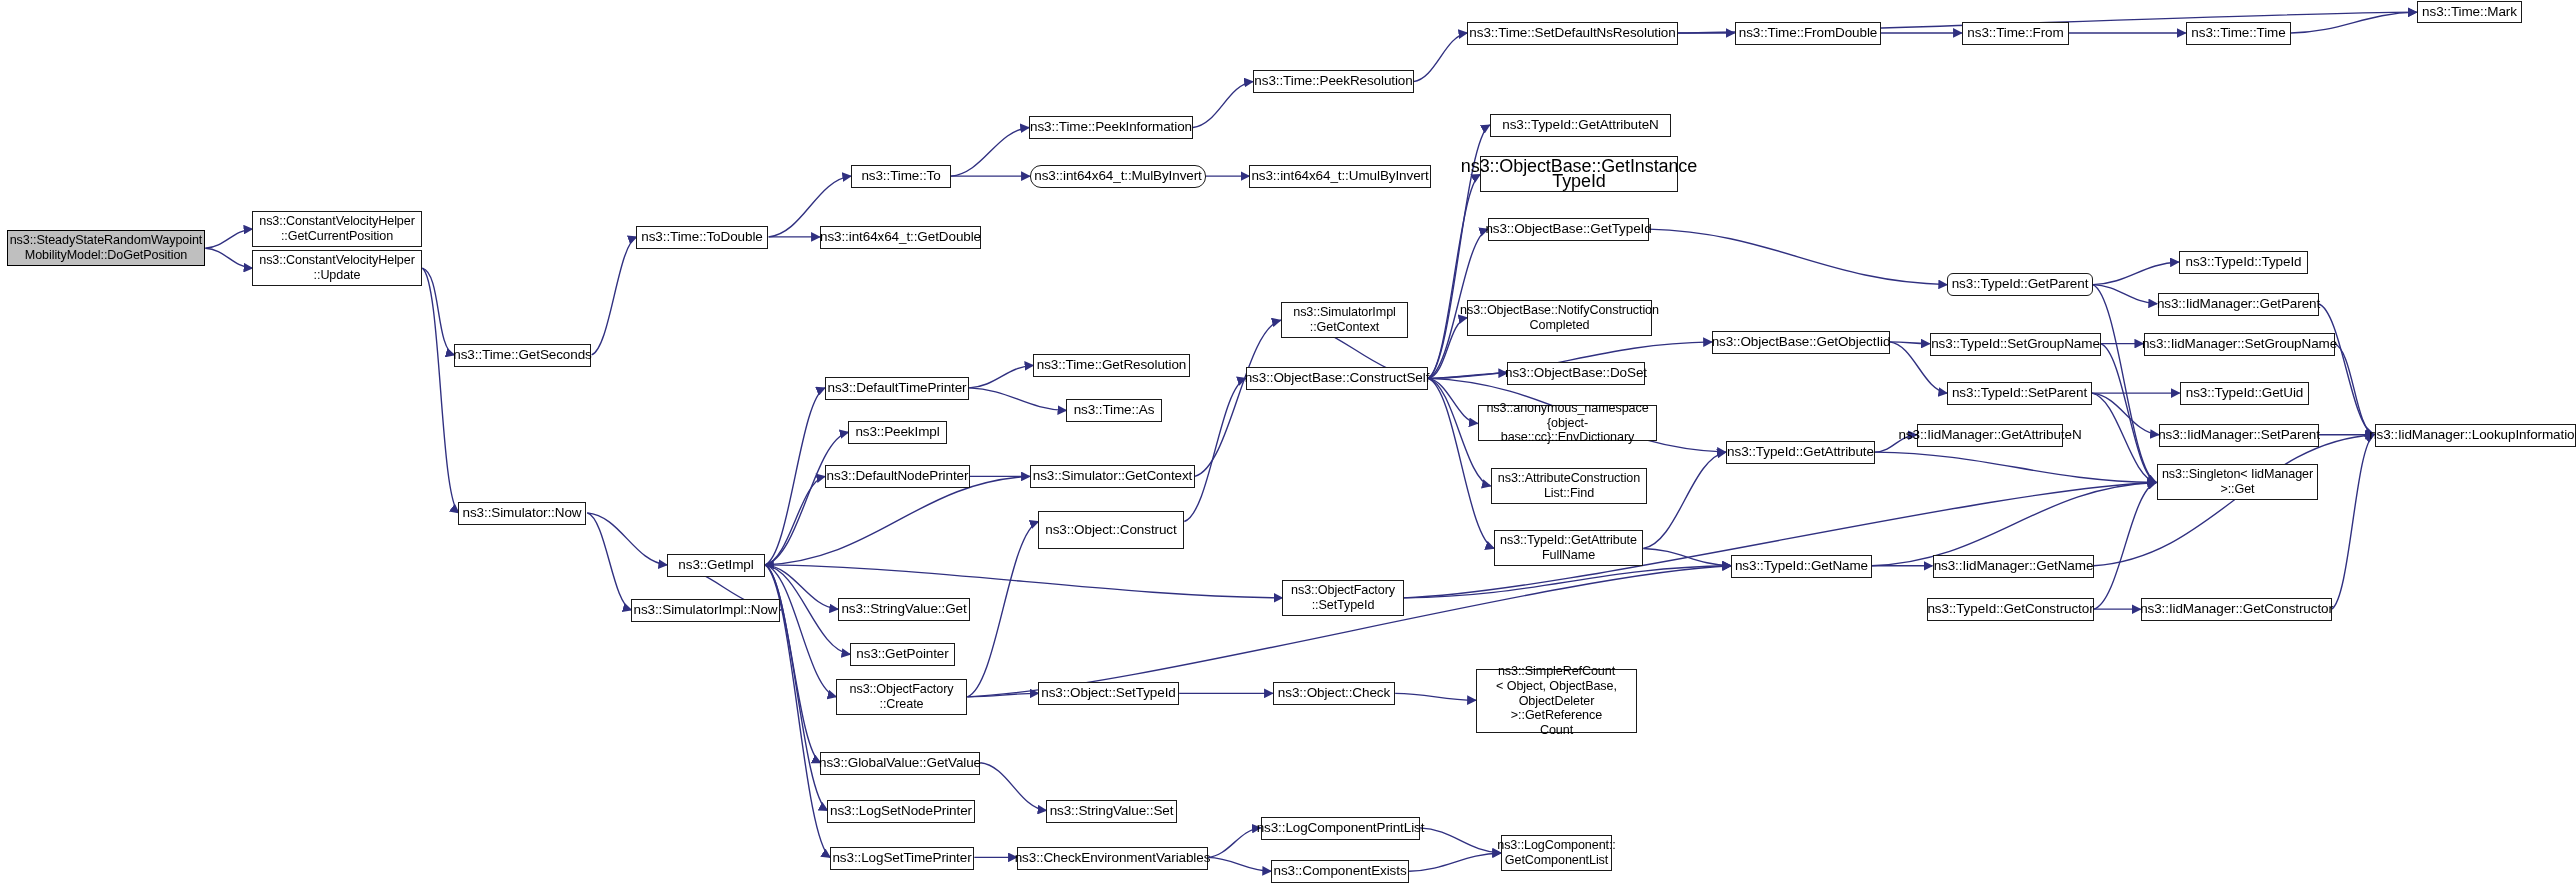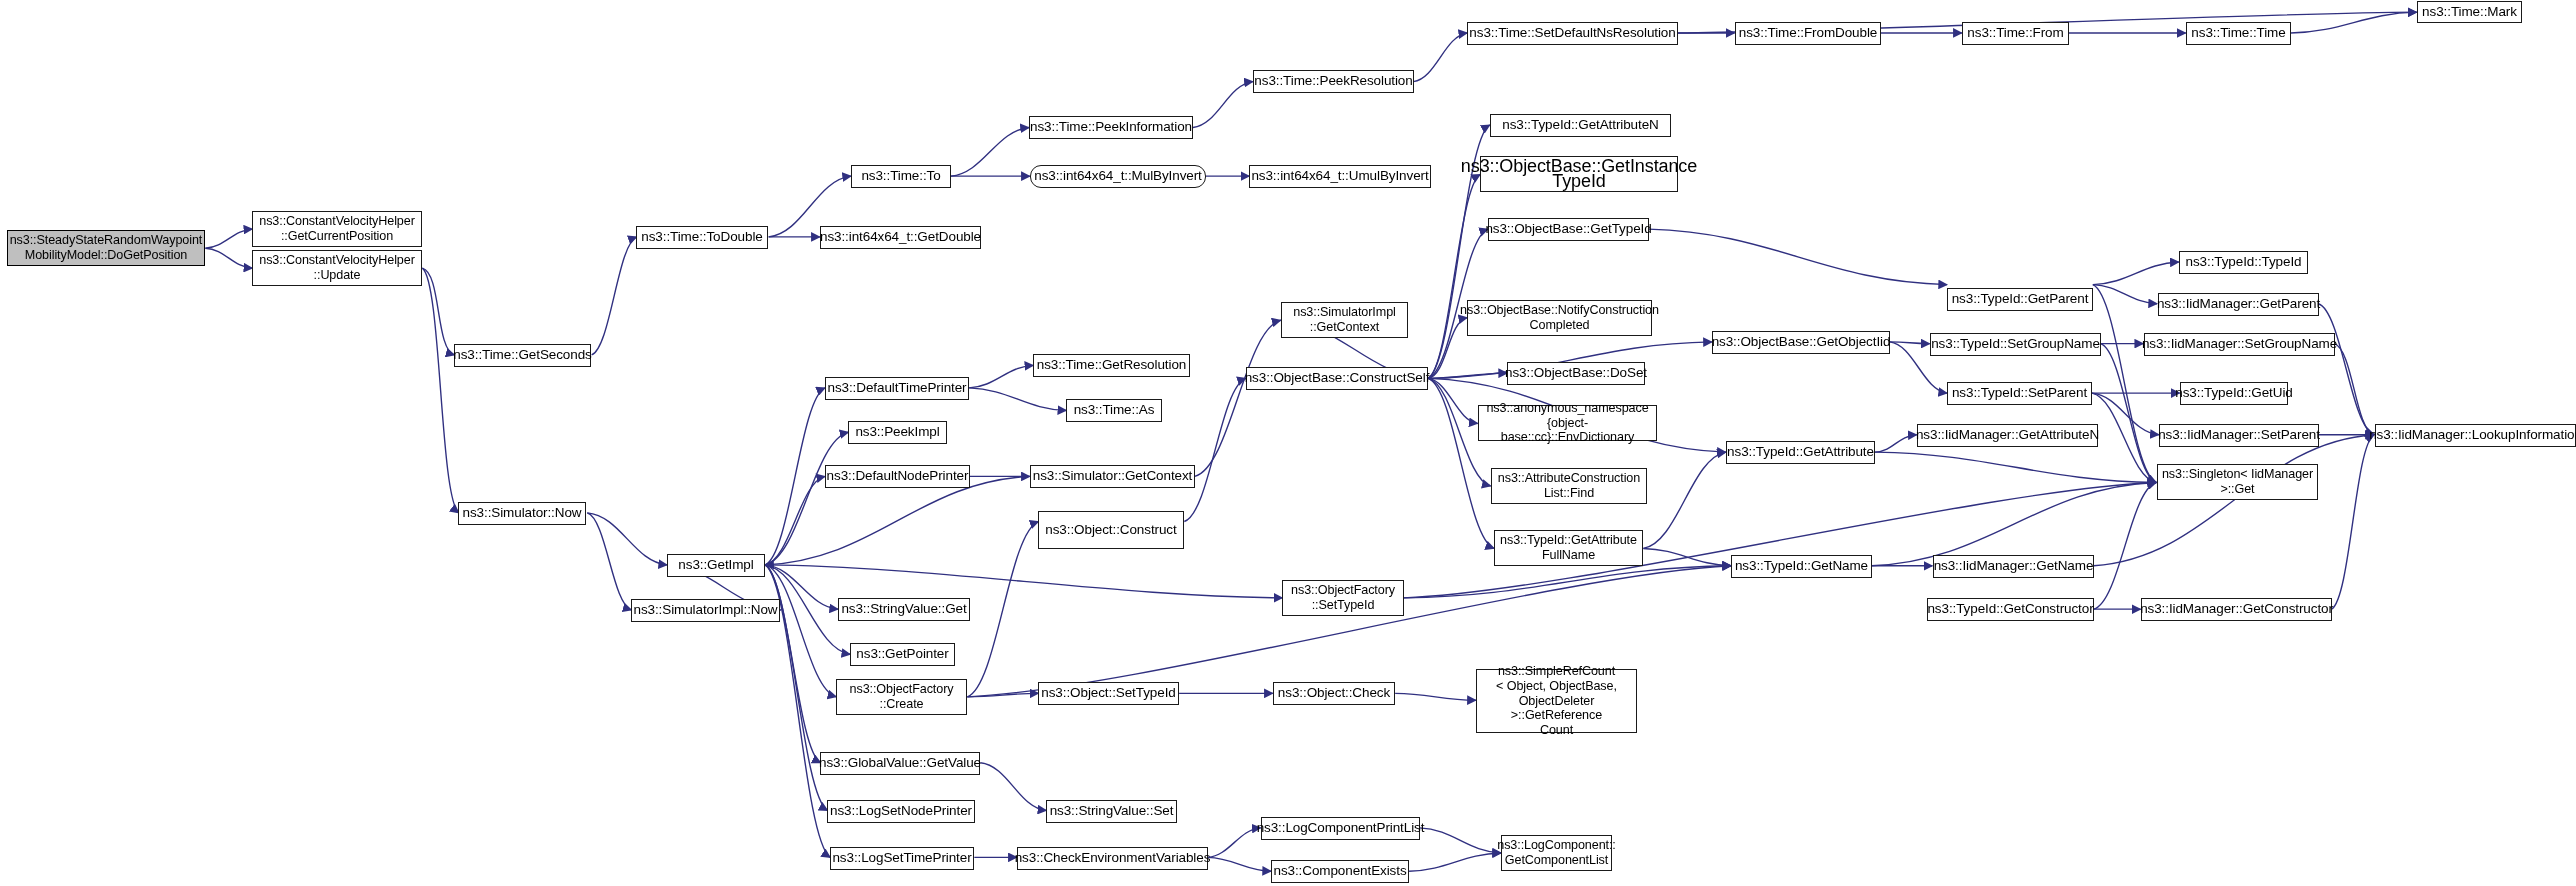--- a/index.html
+++ b/index.html
@@ -195,30 +195,30 @@
 {object-base::cc}::EnvDictionary</div>
       <div class="node" style="left: 1491px; top: 468px; width: 156px; height: 36px; font-size: 12.6px;">ns3::AttributeConstruction
 List::Find</div>
       <div class="node" style="left: 1494px; top: 530px; width: 149px; height: 36px; font-size: 12.6px;">ns3::TypeId::GetAttribute
 FullName</div>
       <div class="node" style="left: 1282px; top: 580px; width: 122px; height: 36px; font-size: 12.6px;">ns3::ObjectFactory
 ::SetTypeId</div>
       <div class="node" style="left: 1712px; top: 331px; width: 178px; height: 22.6px;">ns3::ObjectBase::GetObjectIid</div>
       <div class="node" style="left: 1726px; top: 441px; width: 149px; height: 22.6px;">ns3::TypeId::GetAttribute</div>
       <div class="node" style="left: 1731px; top: 555px; width: 141px; height: 22.6px;">ns3::TypeId::GetName</div>
-      <div class="node" style="left: 1947px; top: 288px; width: 146px; height: 22.6px;">ns3::TypeId::GetParent</div>
+      <div class="node" style="left: 1947px; top: 273px; width: 146px; height: 22.6px; border-radius: 6px;">ns3::TypeId::GetParent</div>
       <div class="node" style="left: 1930px; top: 333px; width: 171px; height: 22.6px;">ns3::TypeId::SetGroupName</div>
       <div class="node" style="left: 1947px; top: 382px; width: 145px; height: 22.6px;">ns3::TypeId::SetParent</div>
-      <div class="node" style="left: 1917px; top: 424px; width: 181px; height: 22.6px;">ns3::IidManager::GetAttributeN</div>
+      <div class="node" style="left: 1917px; top: 424px; width: 146px; height: 22.6px;">ns3::IidManager::GetAttributeN</div>
       <div class="node" style="left: 1933px; top: 555px; width: 161px; height: 22.6px;">ns3::IidManager::GetName</div>
       <div class="node" style="left: 1927px; top: 598px; width: 167px; height: 22.6px;">ns3::TypeId::GetConstructor</div>
       <div class="node" style="left: 2179px; top: 251px; width: 129px; height: 22.6px;">ns3::TypeId::TypeId</div>
       <div class="node" style="left: 2158px; top: 293px; width: 161px; height: 22.6px;">ns3::IidManager::GetParent</div>
       <div class="node" style="left: 2144px; top: 333px; width: 191px; height: 22.6px;">ns3::IidManager::SetGroupName</div>
-      <div class="node" style="left: 2180px; top: 382px; width: 108px; height: 22.6px;">ns3::TypeId::GetUid</div>
+      <div class="node" style="left: 2180px; top: 382px; width: 129px; height: 22.6px;">ns3::TypeId::GetUid</div>
       <div class="node" style="left: 2159px; top: 424px; width: 160px; height: 22.6px;">ns3::IidManager::SetParent</div>
       <div class="node" style="left: 2157px; top: 464px; width: 161px; height: 36px; font-size: 12.6px;">ns3::Singleton&lt; IidManager
 &gt;::Get</div>
       <div class="node" style="left: 2141px; top: 598px; width: 191px; height: 22.6px;">ns3::IidManager::GetConstructor</div>
       <div class="node" style="left: 2375px; top: 424px; width: 201px; height: 22.6px;">ns3::IidManager::LookupInformation</div>
     </div>
 </div>
 
 
 </body></html>

